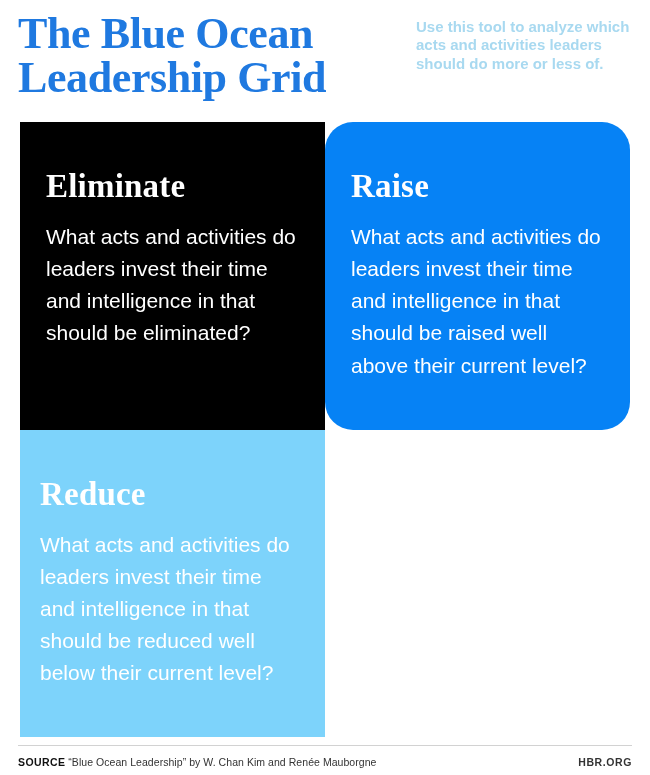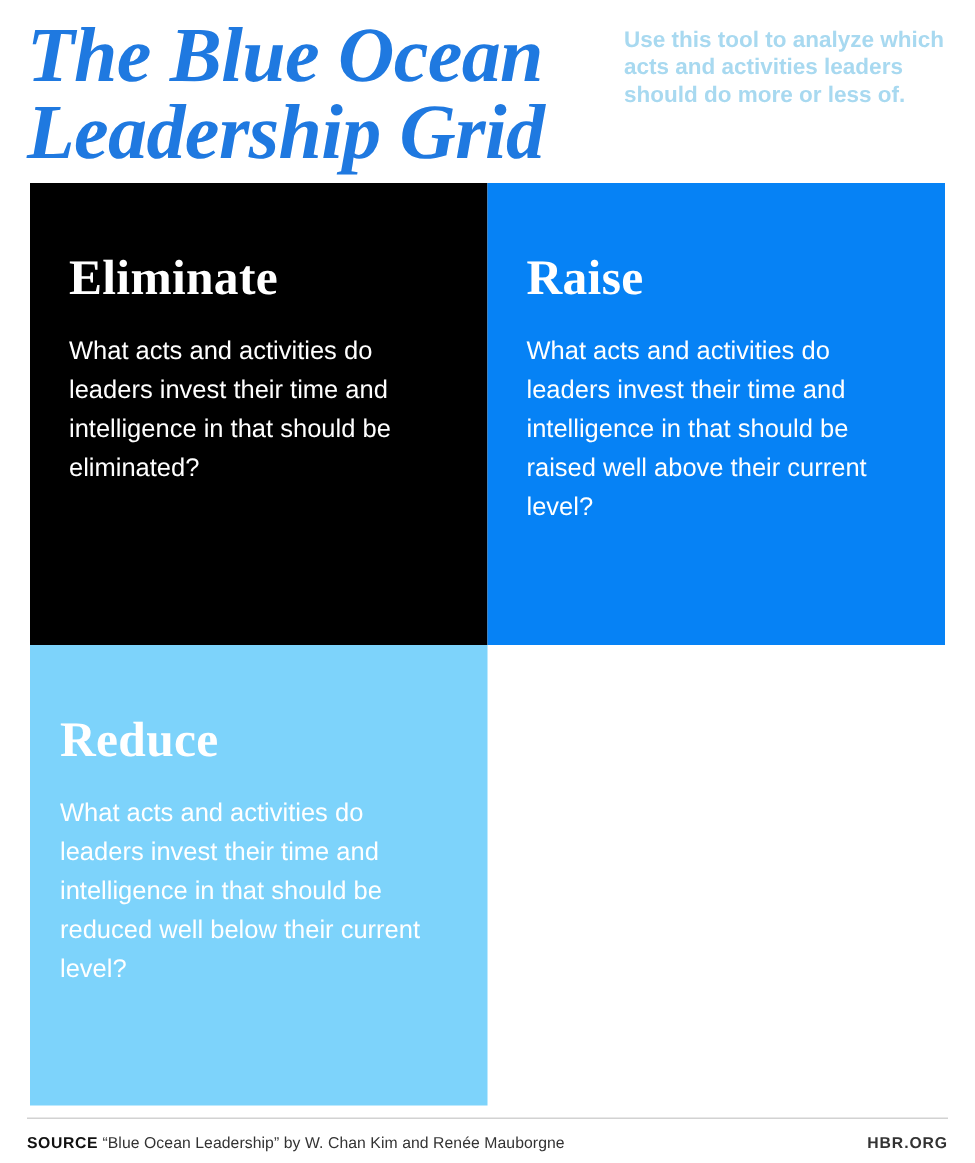--- a/index.html
+++ b/index.html
@@ -38,26 +38,25 @@
 
   .title-block {
     width: 390px;
     flex: 0 0 390px;
   }
 
   .main-title {
     font-family: "Liberation Serif", serif;
     font-weight: bold;
     color: #1f79e0;
-    font-size: 52px;
+    font-size: 44px;
     line-height: 0.99;
     letter-spacing: -0.4px;
     margin: 0;
     white-space: pre-line;
-    font-style: italic;
   }
 
   .subtitle-block {
     flex: 1 1 auto;
     padding-top: 6px;
     padding-left: 8px;
   }
 
   .subtitle {
     color: #a8d9f0;
@@ -96,21 +95,21 @@
     font-weight: bold;
     color: #ffffff;
     font-size: 33px;
     line-height: 1;
     margin: 0 0 18px 0;
     letter-spacing: 0.2px;
   }
 
   .cell-body {
     color: #ffffff;
-    font-size: 17px;
+    font-size: 21px;
     line-height: 1.53;
     margin: 0;
     max-width: 270px;
   }
 
   .cell-raise .cell-body,
   .cell-reduce .cell-body,
   .cell-create .cell-body {
     max-width: 278px;
   }
@@ -172,21 +171,21 @@
     </div>
   </div>
 
   <div class="grid">
 
     <div class="cell cell-eliminate" style="background: #000000; color: rgb(255, 255, 255);">
       <h2 class="cell-heading">Eliminate</h2>
       <p class="cell-body">What acts and activities do leaders invest their time and intelligence in that should be eliminated?</p>
     </div>
 
-    <div class="cell cell-raise" style="background: rgb(6, 130, 245); color: rgb(255, 255, 255);">
+    <div class="cell cell-raise" style="background: rgb(6, 130, 245); color: rgb(255, 255, 255); border-radius: 28px;">
       <h2 class="cell-heading">Raise</h2>
       <p class="cell-body">What acts and activities do leaders invest their time and intelligence in that should be raised well above their current level?</p>
     </div>
 
     <div class="cell cell-reduce" style="background: rgb(125, 211, 251); color: rgb(255, 255, 255); padding-left: 20px;">
       <h2 class="cell-heading">Reduce</h2>
       <p class="cell-body">What acts and activities do leaders invest their time and intelligence in that should be reduced well below their current level?</p>
     </div>
 
 

